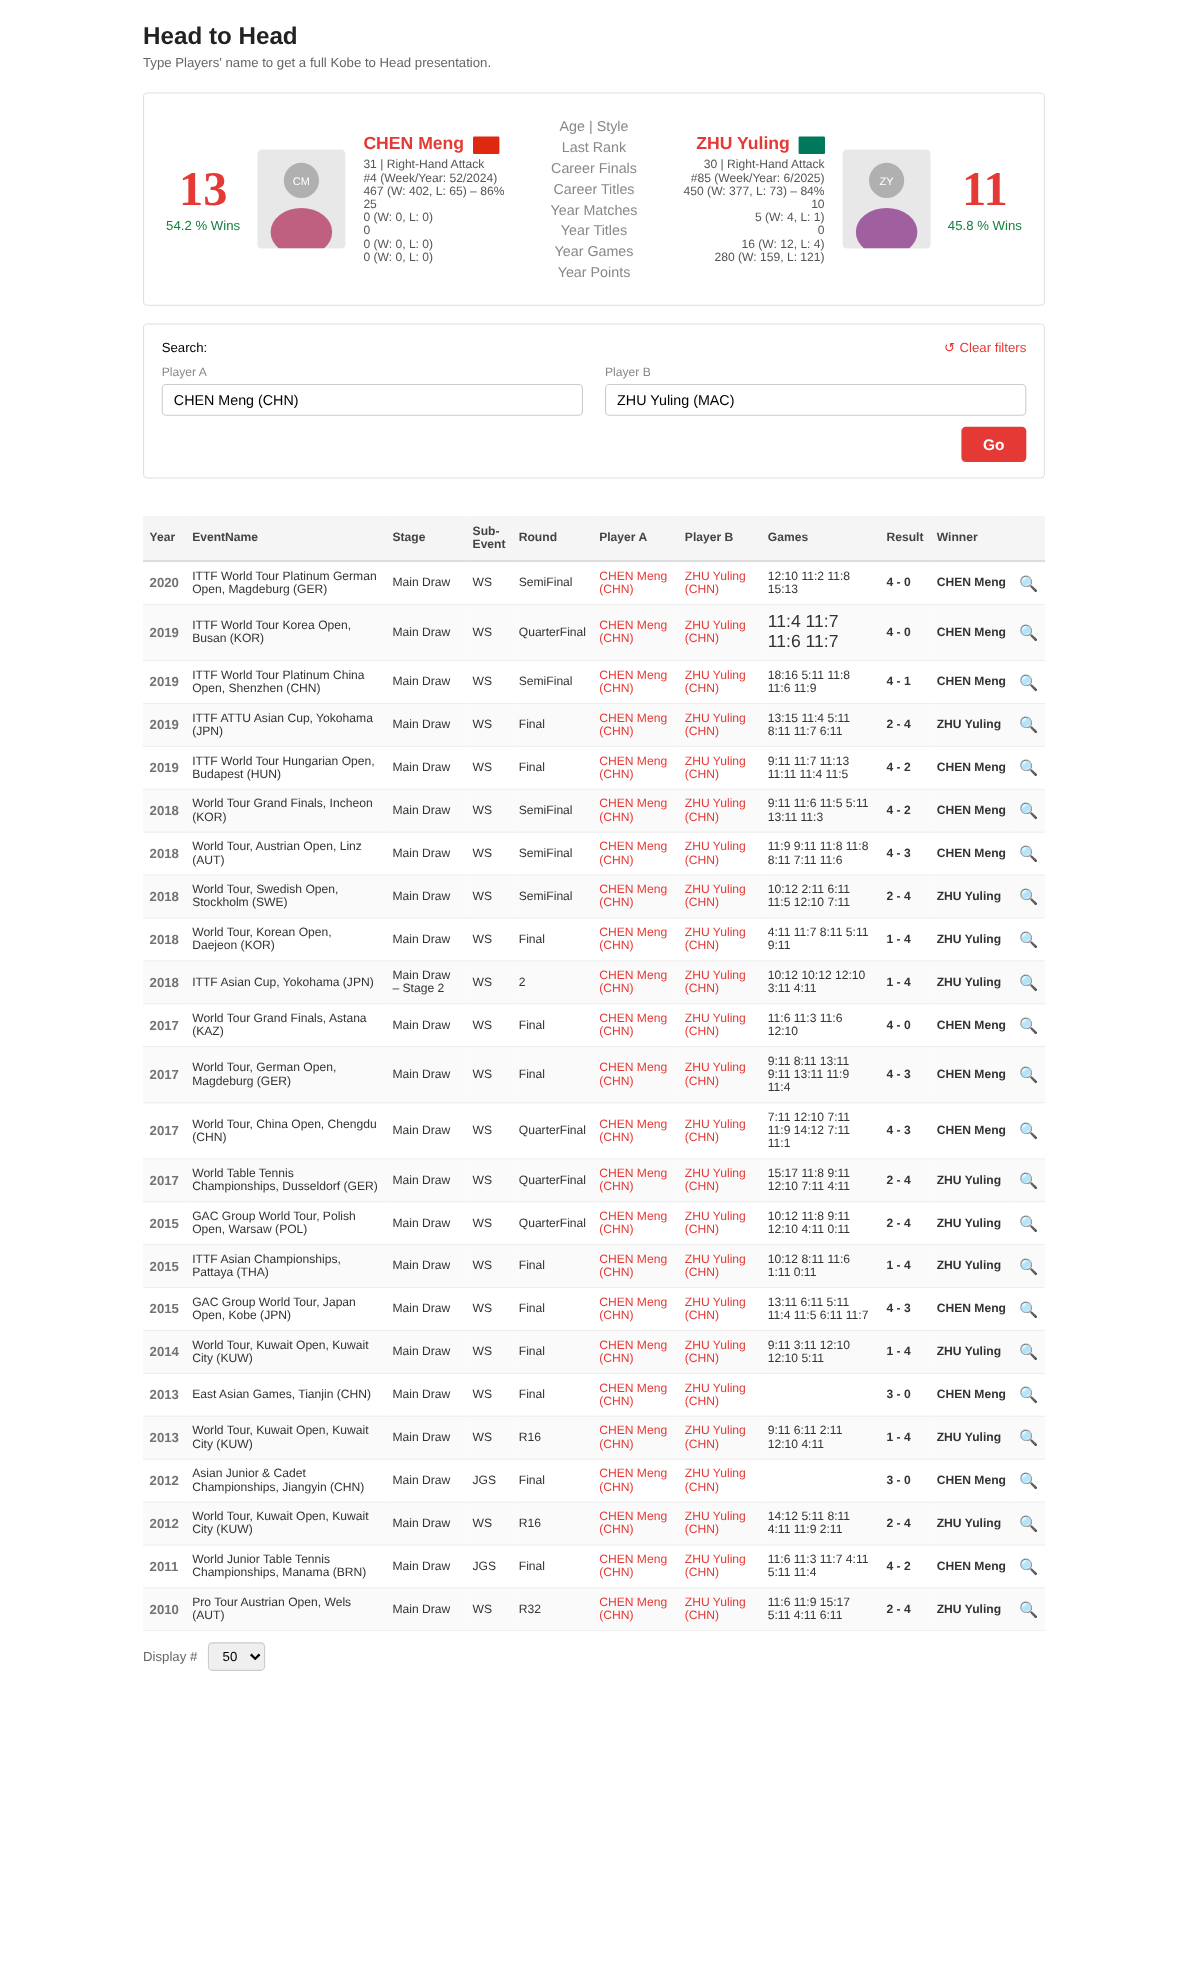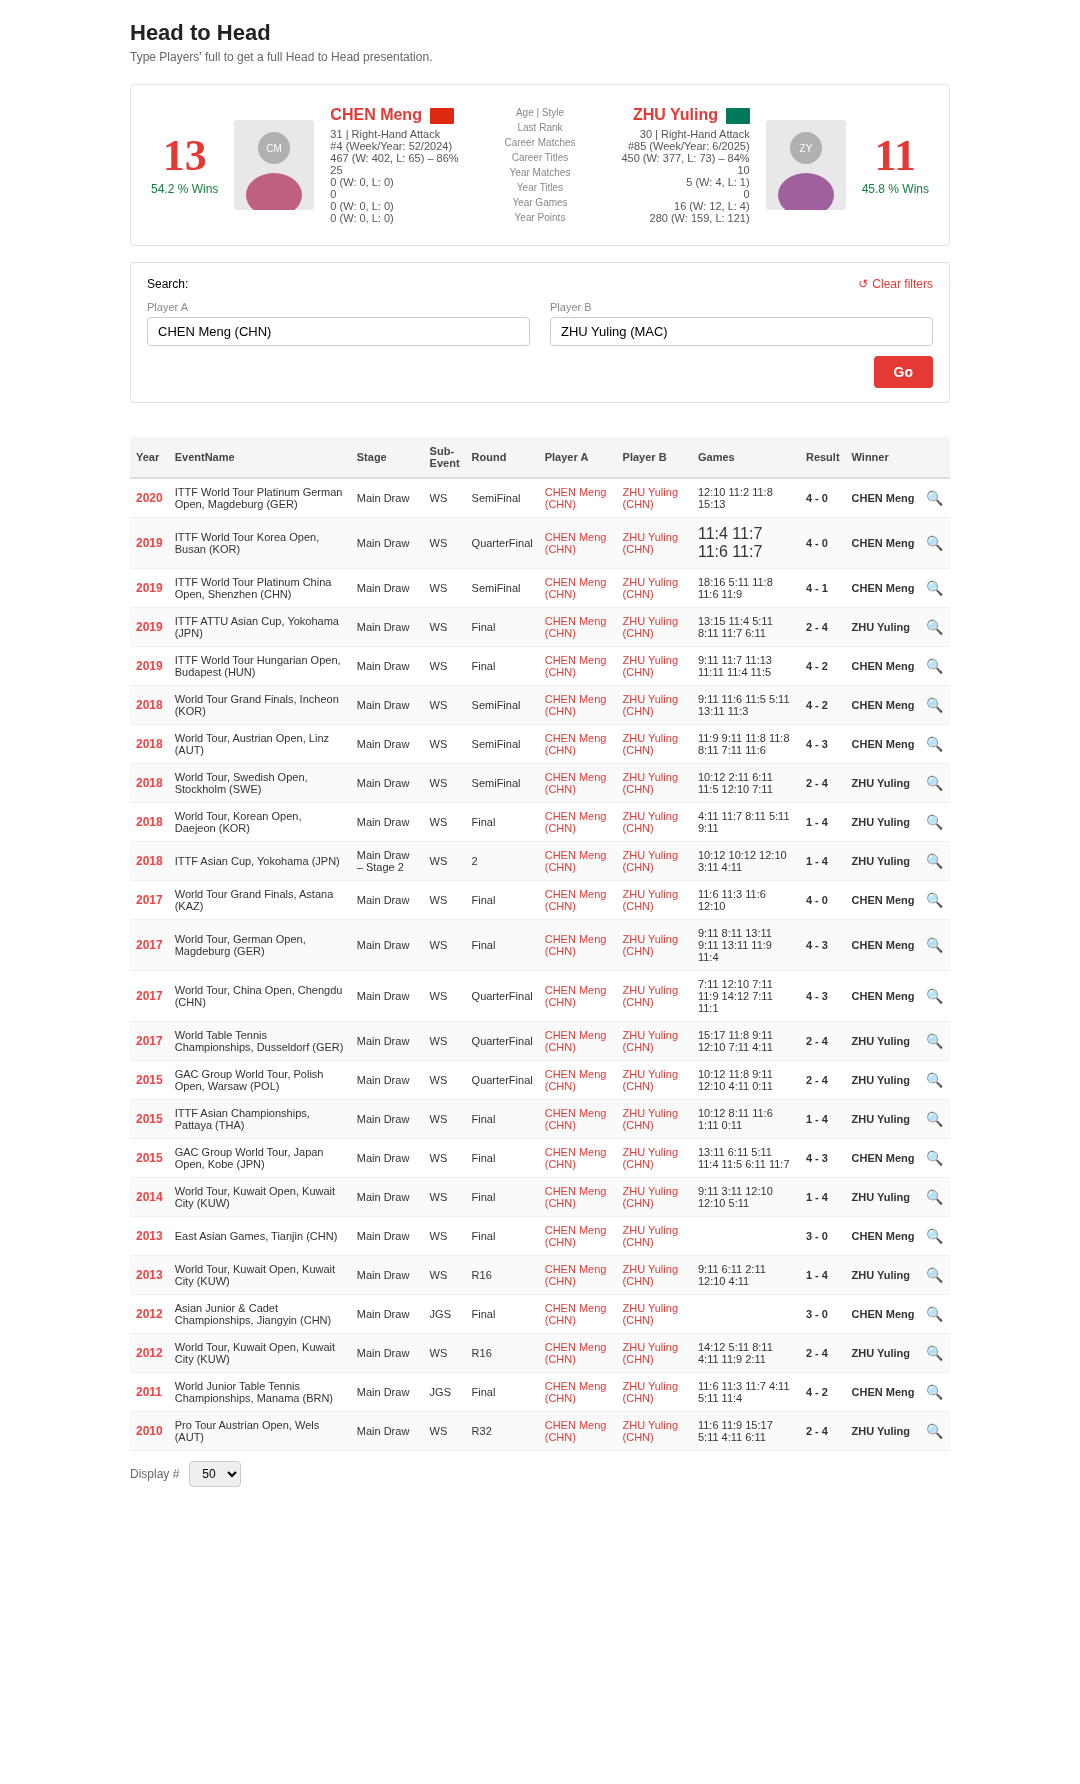--- a/index.html
+++ b/index.html
@@ -29,41 +29,41 @@
     .input-group input { width: 100%; border: 1px solid #ccc; border-radius: 4px; padding: 6px 10px; font-size: 13px; }
     .go-btn { display: flex; justify-content: flex-end; }
     .go-btn button { background: #e53935; color: #fff; border: none; border-radius: 4px; padding: 8px 20px; font-size: 14px; font-weight: bold; cursor: pointer; }
 
     .table-section { overflow-x: auto; }
     table.results-table { width: 100%; border-collapse: collapse; font-size: 12px; margin-top: 18px; }
     .results-table th { background: #f5f5f5; text-align: left; padding: 8px 6px; font-weight: bold; font-size: 11px; color: #444; border-bottom: 2px solid #ddd; white-space: nowrap; }
     .results-table td { padding: 7px 6px; border-bottom: 1px solid #eee; vertical-align: middle; }
     .player-a-cell { color: #e53935; font-weight: 500; }
     .player-b-cell { color: #e53935; font-weight: 500; }
-    .year-cell { color: #ef4444; font-weight: bold; }
+    .year-cell { color: #737373; font-weight: bold; }
     .sub-event { font-size: 11px; }
 
     .pagination-bar { display: flex; align-items: center; gap: 10px; padding: 10px 0; font-size: 12px; }
     .pagination-bar label { color: #666; }
     .pagination-bar select { border: 1px solid #ccc; border-radius: 4px; padding: 4px 8px; font-size: 12px; }
 
     .flag-cn { background: linear-gradient(180deg, #de2910 100%); width: 24px; height: 16px; display: inline-block; position: relative; border-radius: 1px; }
     .flag-mac { background: #00785a; width: 24px; height: 16px; display: inline-block; border-radius: 1px; }
 
     .h2h-center { display: flex; flex-direction: column; align-items: center; min-width: 160px; }
 
-    .h2h-table { width: 100%; border-collapse: collapse; font-size: 10px; }
+    .h2h-table { width: 100%; border-collapse: collapse; font-size: 13px; }
     .h2h-table td { padding: 2px 4px; }
     .h2h-table .lbl { color: #888; text-align: center; }
   </style>
 </head>
 <body>
 
 <h1>Head to Head</h1>
-<p class="subtitle">Type Players' full to get a full Head to Head presentation.</p>
+<p class="subtitle">Type Players' name to get a full Kobe to Head presentation.</p>
 
 <div class="h2h-section">
   <div class="h2h-inner">
 
     <div class="player-left">
       <div class="wins-block">
         <div class="wins-number">13</div>
         <div class="wins-pct">54.2 % Wins</div>
       </div>
       <div class="player-photo">
@@ -93,21 +93,21 @@
     <div class="h2h-center">
       <table class="h2h-table">
         <tbody>
             <tr>
               <td class="lbl">Age | Style</td>
             </tr>
         <tr>
               <td class="lbl">Last Rank</td>
             </tr>
         <tr>
-              <td class="lbl">Career Matches</td>
+              <td class="lbl">Career Finals</td>
             </tr>
         <tr>
               <td class="lbl">Career Titles</td>
             </tr>
         <tr>
               <td class="lbl">Year Matches</td>
             </tr>
         <tr>
               <td class="lbl">Year Titles</td>
             </tr>

